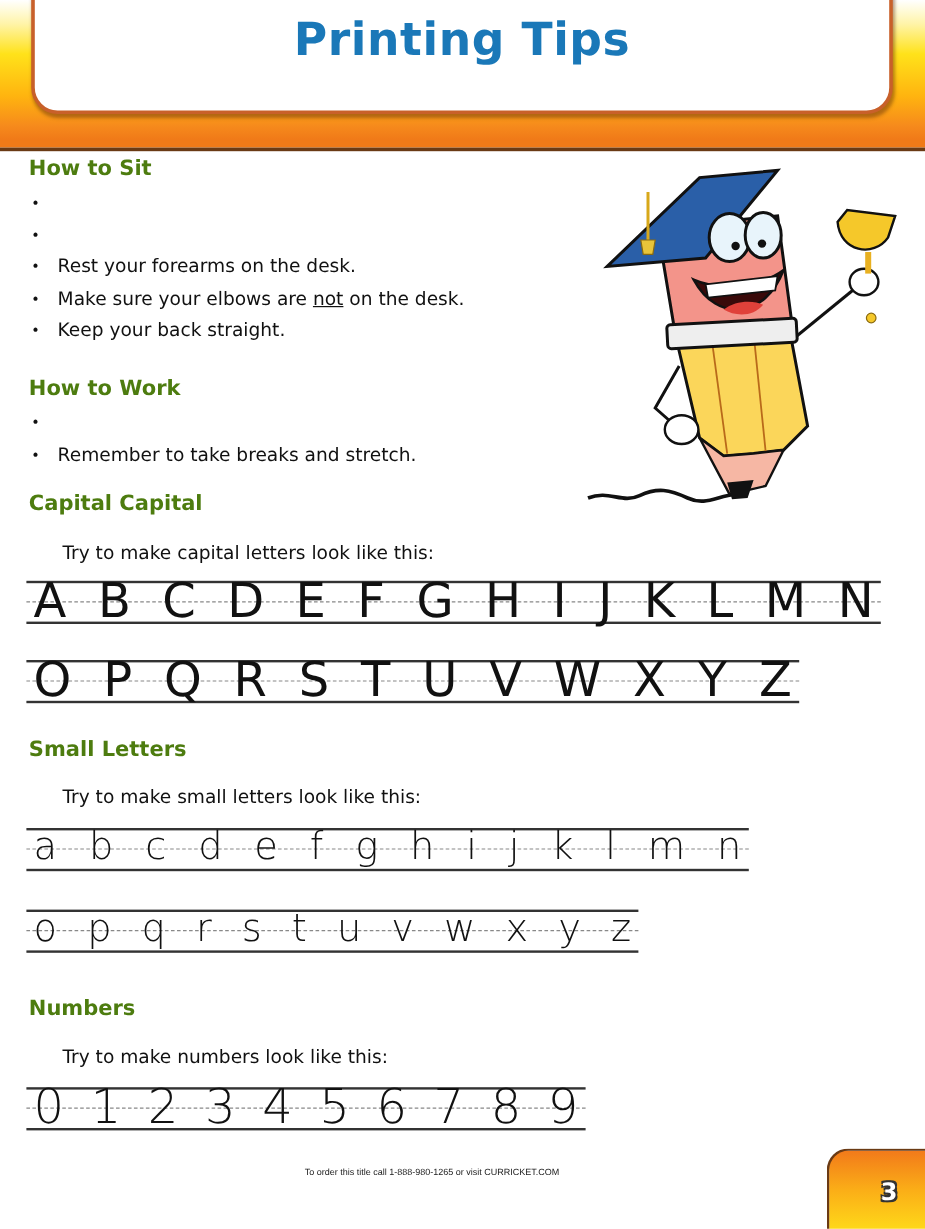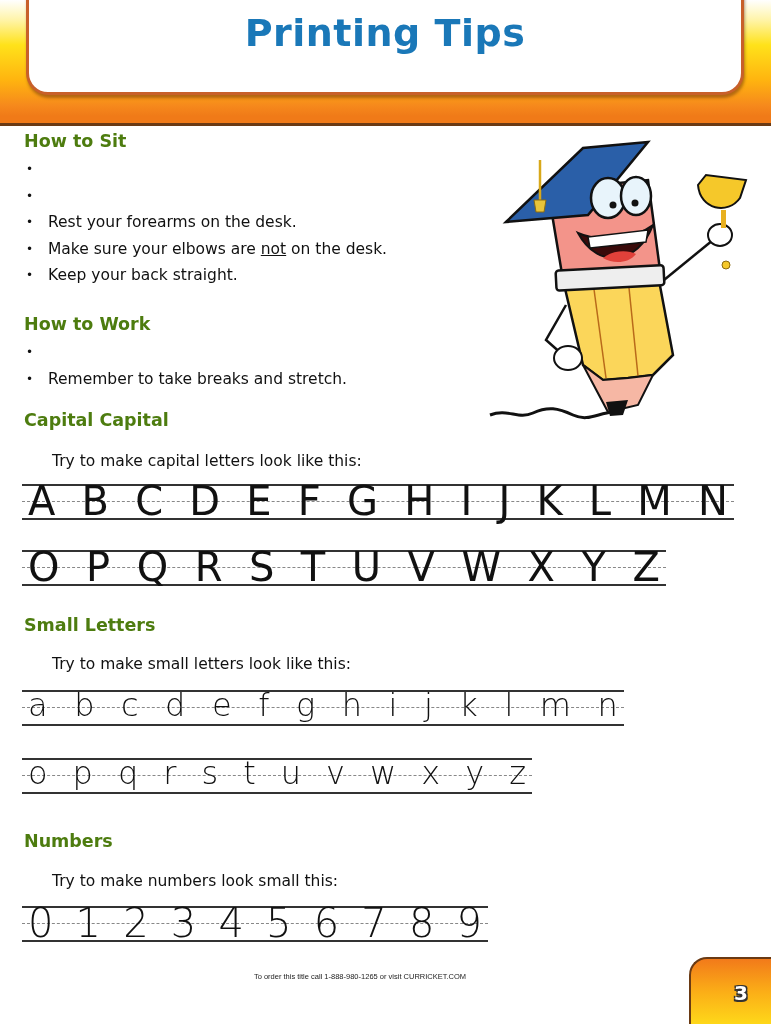--- a/index.html
+++ b/index.html
@@ -168,21 +168,21 @@
       <span class="glyph">u</span>
       <span class="glyph">v</span>
       <span class="glyph">w</span>
       <span class="glyph">x</span>
       <span class="glyph">y</span>
       <span class="glyph">z</span>
     </div>
 </div>
 
 <div class="section-heading" style="top:831px;">Numbers</div>
-<div class="instruction" style="top:872px;">Try to make numbers look small this:</div>
+<div class="instruction" style="top:872px;">Try to make numbers look like this:</div>
 
 <div class="guide-row num" style="top:906px; width:466px;">
   <div class="line-top"></div>
   <div class="line-mid"></div>
   <div class="line-bot"></div>
   <div class="glyphs" id="num-row">
       <span class="glyph">0</span>
       <span class="glyph">1</span>
       <span class="glyph">2</span>
       <span class="glyph">3</span>

